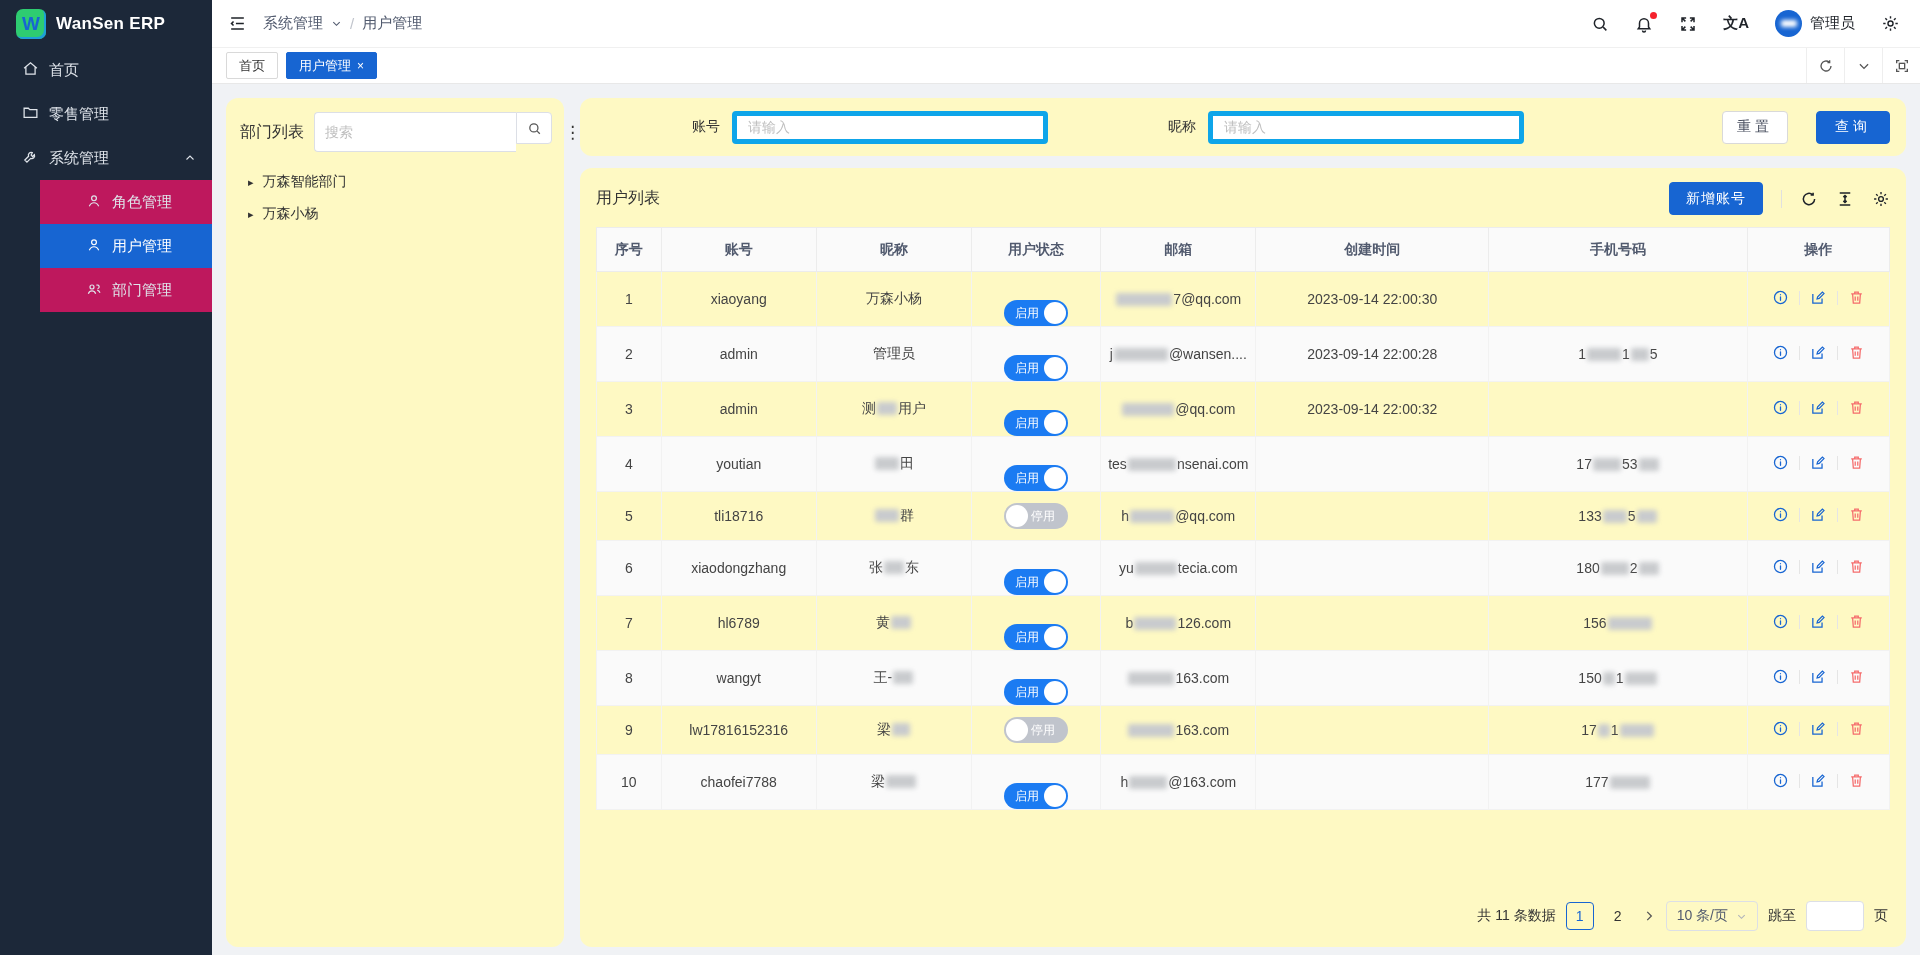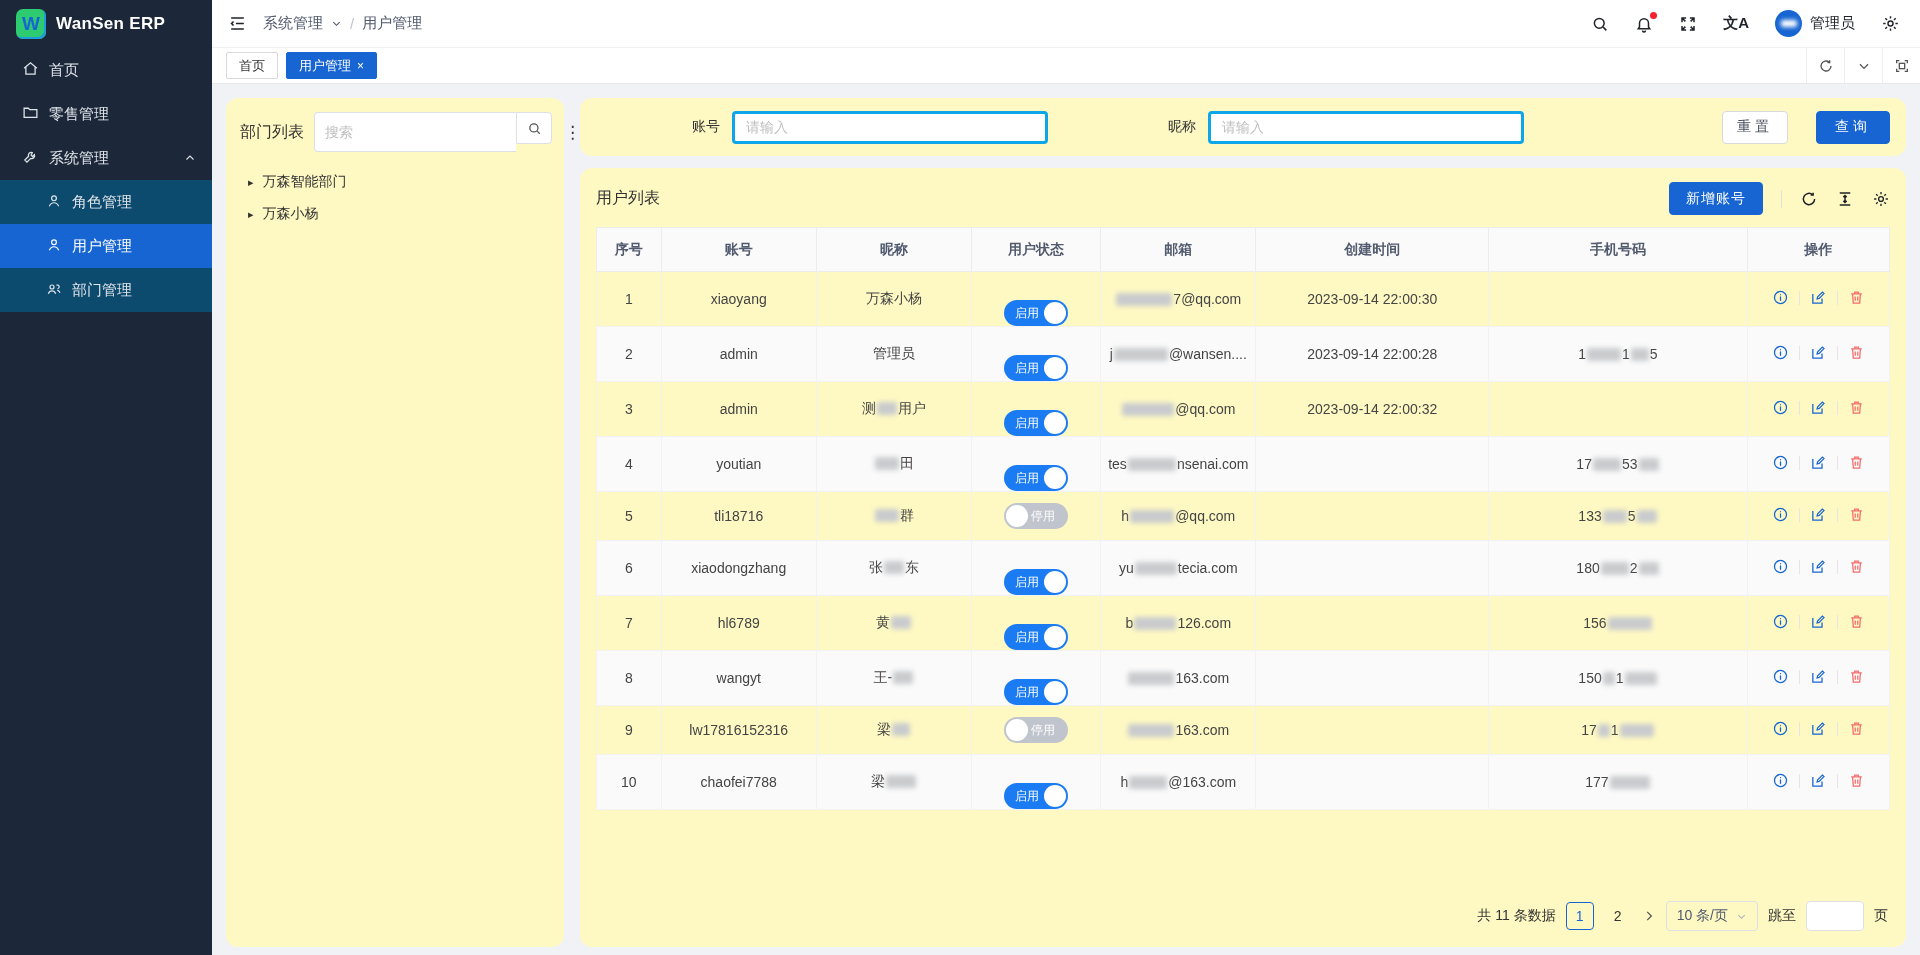--- a/index.html
+++ b/index.html
@@ -7,21 +7,21 @@
   .app { display:flex; width:100%; height:100%; }
 
   
   .sidebar { width:212px; height:100%; background:#1c2839; flex:none; color:#dfe4ea; }
   .logo-row { height:48px; display:flex; align-items:center; padding-left:16px; gap:10px; }
   .logo-mark { width:30px; height:30px; border-radius:7px; background:#2ecc71; display:flex; align-items:center; justify-content:center; font-weight:bold; font-size:19px; color:#1765d2; box-shadow:inset -2px -2px 0 #1e9fd8; }
   .logo-text { color:#fff; font-weight:bold; font-size:17px; letter-spacing:.3px; }
   .nav-item { height:44px; display:flex; align-items:center; padding:0 16px 0 22px; gap:10px; cursor:pointer; font-size:15px; color:#dfe4ea; }
   .nav-item svg { flex:none; }
   .nav-item .grow { flex:1; }
-  .submenu { background:#0c4a6e; }
+  .submenu { background:#be185d;margin-left:40px; }
   .submenu .nav-item { padding-left:46px; }
   .nav-item.active { background:#1765d2; color:#fff; }
 
   
   .main { flex:1; display:flex; flex-direction:column; min-width:0; }
 
   .topbar { height:48px; background:#fff; display:flex; align-items:center; padding:0 20px 0 16px; border-bottom:1px solid #f0f0f0; }
   .crumb { display:flex; align-items:center; gap:8px; margin-left:16px; color:#515a6e; font-size:15px; }
   .crumb .cur { color:#515a6e; }
   .crumb .sep { color:#c0c4cc; }
@@ -56,21 +56,21 @@
   .kebab { font-size:17px; color:#333; cursor:pointer; padding:0 2px; }
   .tree { margin-top:14px; }
   .tree-row { display:flex; align-items:center; gap:9px; height:32px; padding-left:8px; cursor:pointer; color:#333; }
   .caret { color:#333; font-size:11px; }
 
   
   .right-col { flex:1; display:flex; flex-direction:column; gap:12px; min-width:0; }
   .filter-card { height:58px; display:flex; align-items:center; padding:0 16px; }
   .filter-field { display:flex; align-items:center; gap:12px; }
   .filter-field .f-label { color:#333; }
-  .filter-field input { width:316px; height:33px; border:3px solid #0ea5e9; border-radius:4px; padding:0 11px; font-size:14px; outline:none; color:#333; }
+  .filter-field input { width:316px; height:33px; border:5px solid #0ea5e9; border-radius:4px; padding:0 11px; font-size:14px; outline:none; color:#333; }
   .filter-field input::placeholder { color:#bfbfbf; }
   .f1 { margin-left:96px; }
   .f2 { margin-left:120px; }
   .filter-actions { margin-left:auto; display:flex; gap:28px; }
   .btn { height:33px; padding:0 18px; border-radius:4px; font-size:14px; display:flex; align-items:center; justify-content:center; cursor:pointer; border:1px solid transparent; }
   .btn-plain { background:#fff; border-color:#d9d9d9; color:#4a5060; letter-spacing:4px; padding:0 14px; }
   .btn-primary { background:#1765d2; color:#fff; letter-spacing:4px; border-color:#1765d2; }
 
   .table-card { flex:1; display:flex; flex-direction:column; padding:14px 16px; position:relative; min-height:0; }
   .table-head { display:flex; align-items:center; margin-bottom:12px; }

